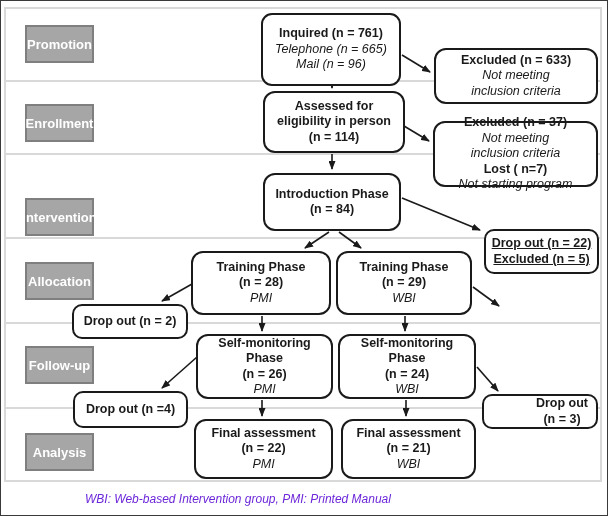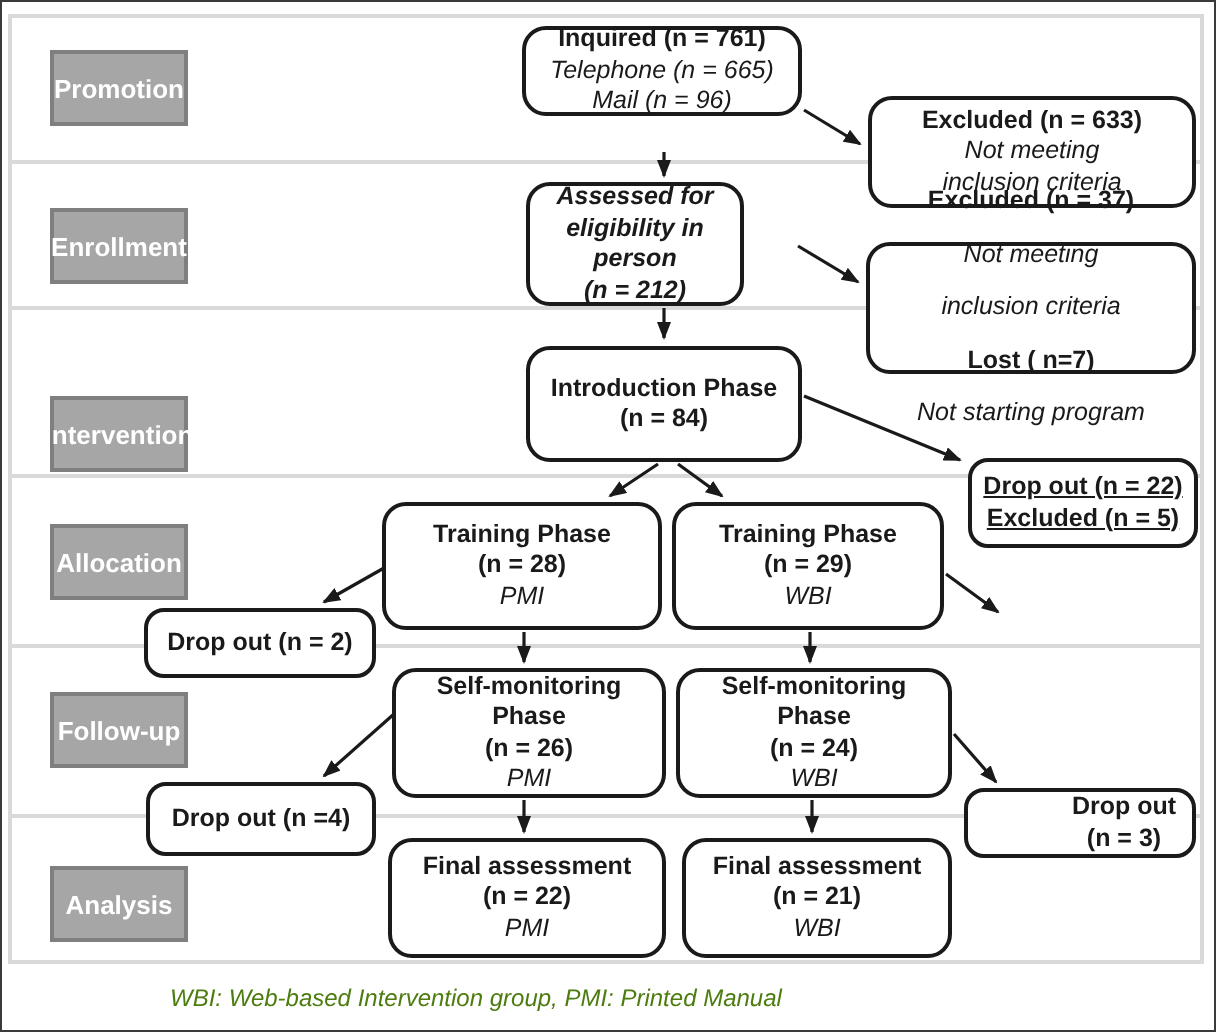--- a/index.html
+++ b/index.html
@@ -30,40 +30,40 @@
   #stage-analysis{top:432px;}
 
   .box{
     position:absolute;background:#fff;border:2px solid #1a1a1a;border-radius:12px;box-sizing:border-box;
     display:flex;flex-direction:column;justify-content:center;align-items:center;
     text-align:center;font-size:12.5px;line-height:15.5px;z-index:3;padding:2px 4px;
   }
   .b{font-weight:bold;}
   .i{font-style:italic;}
 
-  #box-inquired{left:260px;top:12px;width:140px;height:45px;}
+  #box-inquired{left:260px;top:12px;width:140px;height:73px;border-radius:11px;}
   #box-excluded-633{left:433px;top:47px;width:164px;height:56px;}
-  #box-assessed{left:262px;top:90px;width:109px;height:62px;font-style:italic;}
-  #box-excluded-37{left:432px;top:120px;width:165px;height:66px;gap:11px;}
+  #box-assessed{left:262px;top:90px;width:142px;height:62px;}
+  #box-excluded-37{left:432px;top:120px;width:165px;height:66px;}
   #box-introduction{left:262px;top:172px;width:138px;height:58px;}
   #box-dropout-22{left:483px;top:228px;width:115px;height:45px;border-radius:10px;text-decoration:underline;}
   #box-training-pmi{left:190px;top:250px;width:140px;height:64px;}
   #box-training-wbi{left:335px;top:250px;width:136px;height:64px;}
   #box-dropout-2{left:71px;top:303px;width:116px;height:35px;border-radius:10px;}
   #box-dropout-4-excl-1{left:481px;top:308px;width:116px;height:45px;border-radius:10px;}
   #box-selfmon-pmi{left:195px;top:333px;width:137px;height:65px;}
   #box-selfmon-wbi{left:337px;top:333px;width:138px;height:65px;}
   #box-dropout-4{left:72px;top:390px;width:115px;height:37px;border-radius:10px;}
   #box-dropout-3{left:481px;top:393px;width:116px;height:35px;border-radius:10px;padding-left:48px;}
   #box-final-pmi{left:193px;top:418px;width:139px;height:60px;}
   #box-final-wbi{left:340px;top:418px;width:135px;height:60px;}
 
   #arrows{position:absolute;left:0;top:0;z-index:2;}
   #footnote{
-    position:absolute;left:84px;top:491px;font-size:12px;font-style:italic;z-index:3;color:#4d7c0f;
+    position:absolute;left:84px;top:491px;font-size:12px;font-style:italic;z-index:3;color:#6d28d9;
   }
 </style>
 </head>
 <body>
 
 <div id="figure">
 
   <div class="band" id="band-promotion"></div>
   <div class="band" id="band-enrollment"></div>
   <div class="band" id="band-intervention"></div>
@@ -111,21 +111,21 @@
 
   <div class="box" id="box-excluded-633">
     <div class="b">Excluded (n = 633)</div>
     <div class="i">Not meeting</div>
     <div class="i">inclusion criteria</div>
   </div>
 
   <div class="box" id="box-assessed">
     <div class="b">Assessed for</div>
     <div class="b">eligibility in person</div>
-    <div class="b">(n = 212)</div>
+    <div class="b">(n = 114)</div>
   </div>
 
   <div class="box" id="box-excluded-37">
     <div class="b">Excluded (n = 37)</div>
     <div class="i">Not meeting</div>
     <div class="i">inclusion criteria</div>
     <div class="b">Lost ( n=7)</div>
     <div class="i">Not starting program</div>
   </div>
 

